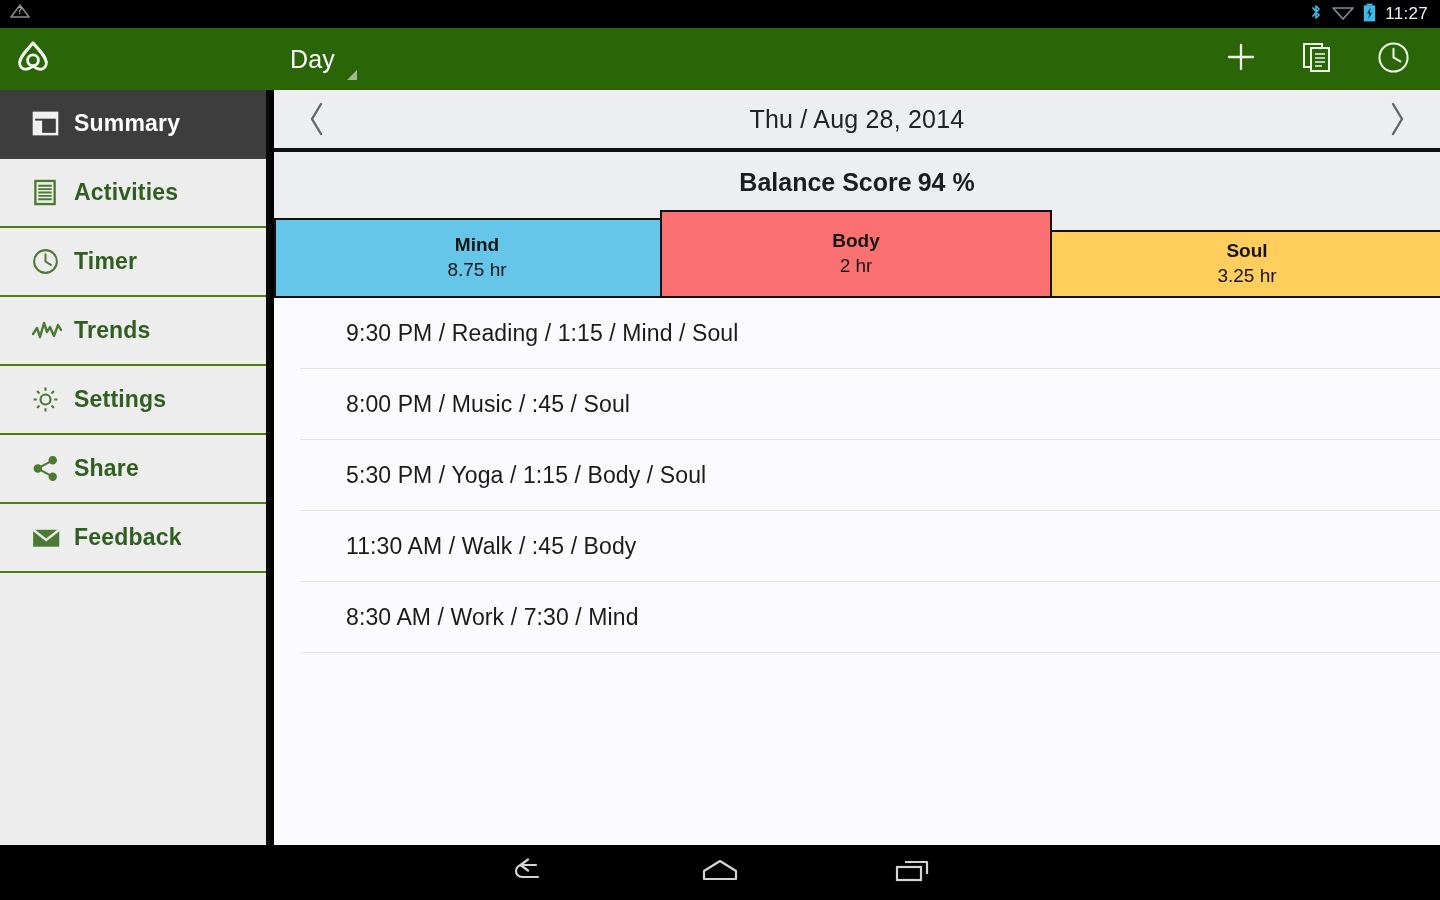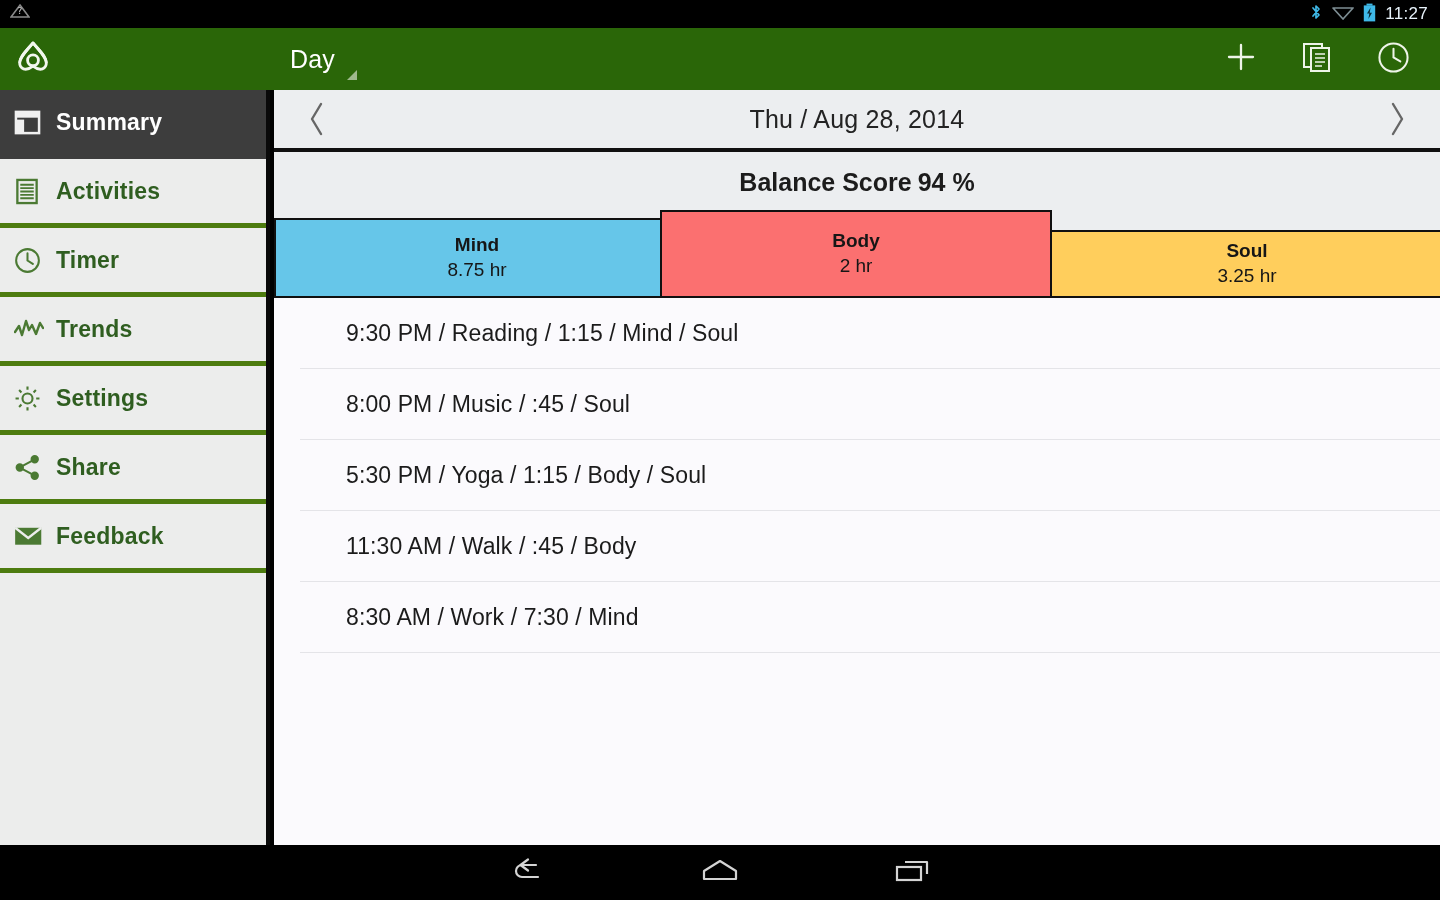--- a/index.html
+++ b/index.html
@@ -50,22 +50,22 @@
     margin-left: auto; display: flex; align-items: center; gap: 42px; padding-right: 30px;
   }
   .ab-btn { display: flex; align-items: center; justify-content: center; width: 34px; height: 34px; }
 
   
   .sidebar {
     position: absolute; top: 90px; left: 0; width: 270px; height: 755px;
     background: #ecedec; border-right: 4px solid #0a0a0a;
   }
   .side-item {
-    height: 69px; display: flex; align-items: center; padding-left: 14px;
-    border-bottom: 5px solid #4d7c0f; background: #ecedec;
+    height: 69px; display: flex; align-items: center; padding-left: 32px;
+    border-bottom: 2px solid #4d7c0f; background: #ecedec;
   }
   .side-item.active { background: #3d3d3d; border-bottom-color: #3d3d3d; }
   .side-icon {
     width: 42px; display: flex; align-items: center; justify-content: flex-start;
   }
   .side-label {
     font-size: 23px; color: #2f5e20; font-weight: bold; letter-spacing: .2px;
   }
   .side-item.active .side-label { color: #ffffff; }
   .side-filler { background: #ecedec; height: 340px; }

